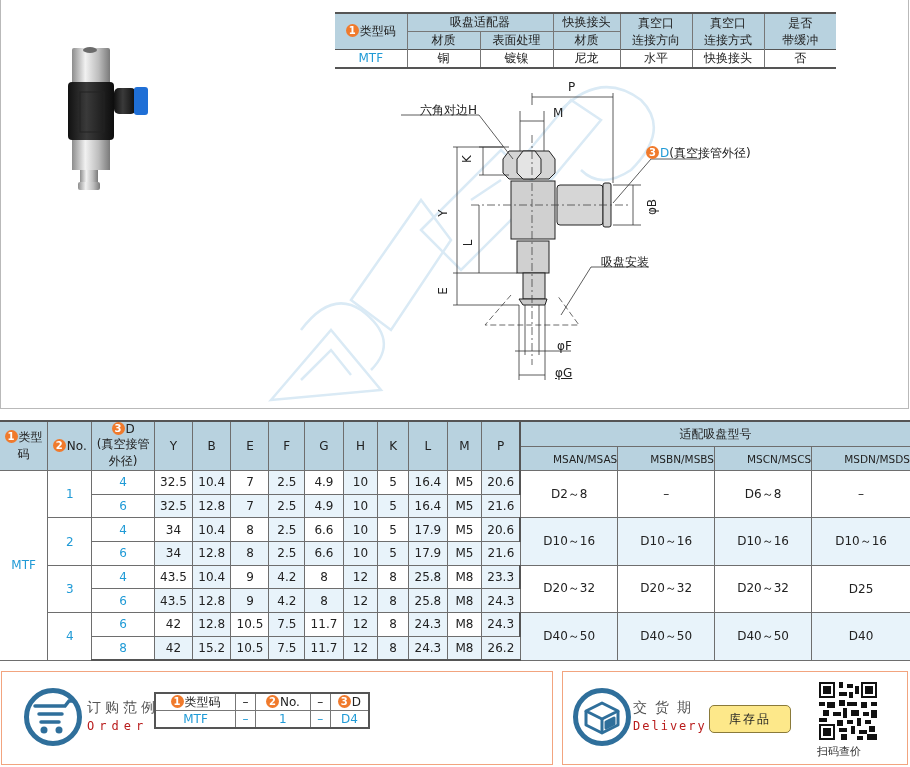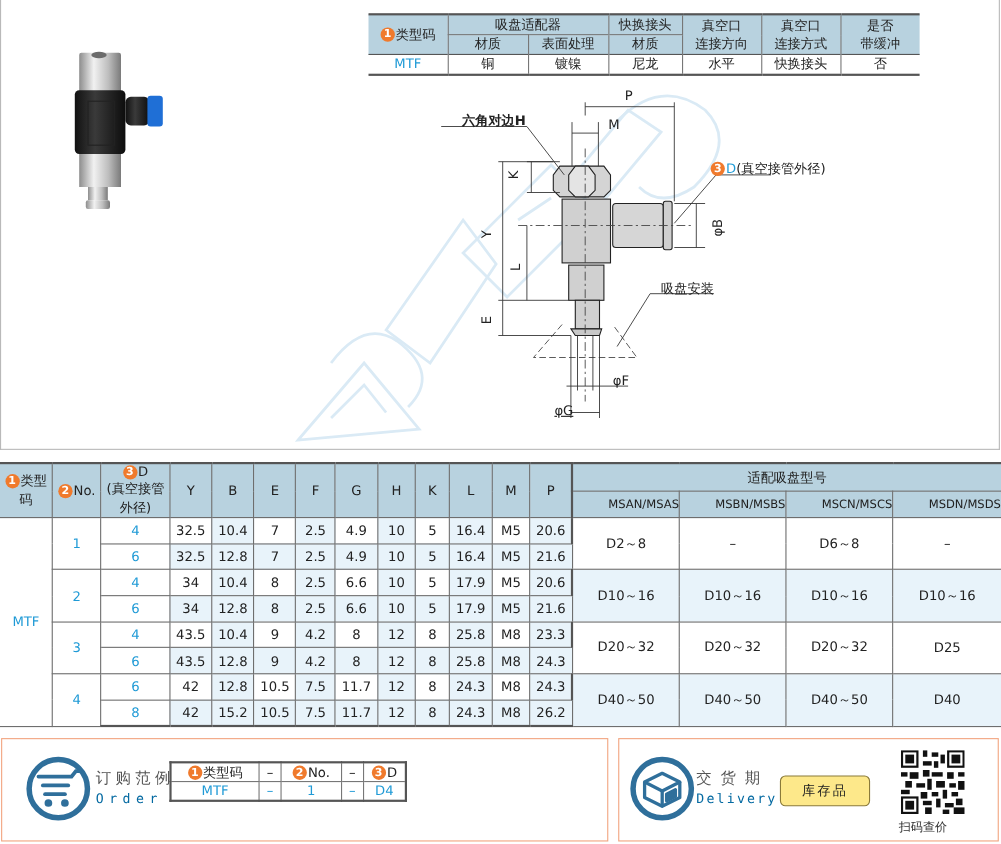--- a/index.html
+++ b/index.html
@@ -42,21 +42,21 @@
   .main-table th:last-child, .main-table td:last-child { border-right: none; }
   .main-table .sub-head th { font-size: 10.5px; height: 22px; padding-left: 32px; }
   .main-table .thick-r { border-right: 2px solid #555; }
 
   
   .footer-box { position: absolute; top: 671px; height: 94px; border: 1px solid #f2a47f; background: #fff; }
   .order-box { left: 1px; width: 552px; }
   .deliv-box { left: 562px; width: 346px; }
   .icon-circle { position: absolute; width: 58px; height: 58px; border-radius: 50%; border: 5px solid #2f6f9b; }
   .ftxt-cn { position: absolute; font-size: 14px; color: #555; letter-spacing: 4px; }
-  .ftxt-en { position: absolute; font-family: "DejaVu Sans Mono", "Liberation Mono", monospace; font-size: 12px; color: #0369a1; letter-spacing: 5px; }
+  .ftxt-en { position: absolute; font-family: "DejaVu Sans Mono", "Liberation Mono", monospace; font-size: 12px; color: #b91c1c; letter-spacing: 5px; }
 
   .order-table { position: absolute; left: 152px; top: 20px; width: 216px; font-size: 12px; border: 2px solid #555; }
   .order-table td { border: 1px solid #777; text-align: center; height: 17px; line-height: 16px; color: #222; }
   .order-table .title { font-size: 12px; height: 18px; letter-spacing: 1px; }
   .order-table .sep { width: 20px; }
 
   .stock-badge { position: absolute; left: 146px; top: 33px; width: 82px; height: 28px; background: #fde88a; border: 1px solid #8a7a3a; border-radius: 5px; text-align: center; font-size: 12px; line-height: 26px; color: #222; letter-spacing: 2px; }
   .qr { position: absolute; left: 256px; top: 10px; width: 58px; height: 58px; }
   .qr-label { position: absolute; left: 254px; top: 72px; font-size: 11px; color: #333; }
 </style>
@@ -181,30 +181,30 @@
 
       <line x1="0" y1="40" x2="78" y2="40"></line>
       <line x1="78" y1="40" x2="112" y2="84"></line>
       <line x1="250" y1="84" x2="300" y2="84"></line>
       <line x1="250" y1="84" x2="212" y2="128"></line>
       <line x1="190" y1="192" x2="248" y2="192"></line>
       <line x1="190" y1="192" x2="160" y2="240"></line>
     </g>
   </svg>
 
-  <div class="lbl" style="left:419px;top:102px;font-weight:bold;">六角对边H</div>
+  <div class="lbl" style="left:419px;top:102px;font-weight:normal;">六角对边H</div>
   <div class="lbl" style="left:567px;top:80px;">P</div>
   <div class="lbl" style="left:552px;top:106px;">M</div>
   <div class="lbl" style="left:462px;top:152px;transform:rotate(-90deg);">K</div>
   <div class="lbl" style="left:438px;top:206px;transform:rotate(-90deg);">Y</div>
   <div class="lbl" style="left:464px;top:236px;transform:rotate(-90deg);">L</div>
   <div class="lbl" style="left:438px;top:284px;transform:rotate(-90deg);">E</div>
   <div class="lbl" style="left:643px;top:200px;transform:rotate(-90deg);">φB</div>
   <div class="lbl" style="left:556px;top:339px;">φF</div>
-  <div class="lbl" style="left:503px;top:366px;text-decoration:underline;">φG</div>
+  <div class="lbl" style="left:554px;top:366px;text-decoration:underline;">φG</div>
   <div class="lbl" style="left:645px;top:145px;"><span class="num">3</span><span class="d-blue">D</span><span>(真空接管外径)</span></div>
   <div class="lbl" style="left:600px;top:254px;">吸盘安装</div>
 </div>
 
 <table class="main-table">
   <colgroup>
     <col style="width:61px">
       <col style="width:58px">
       <col style="width:89px">
     <col style="width:44px">

